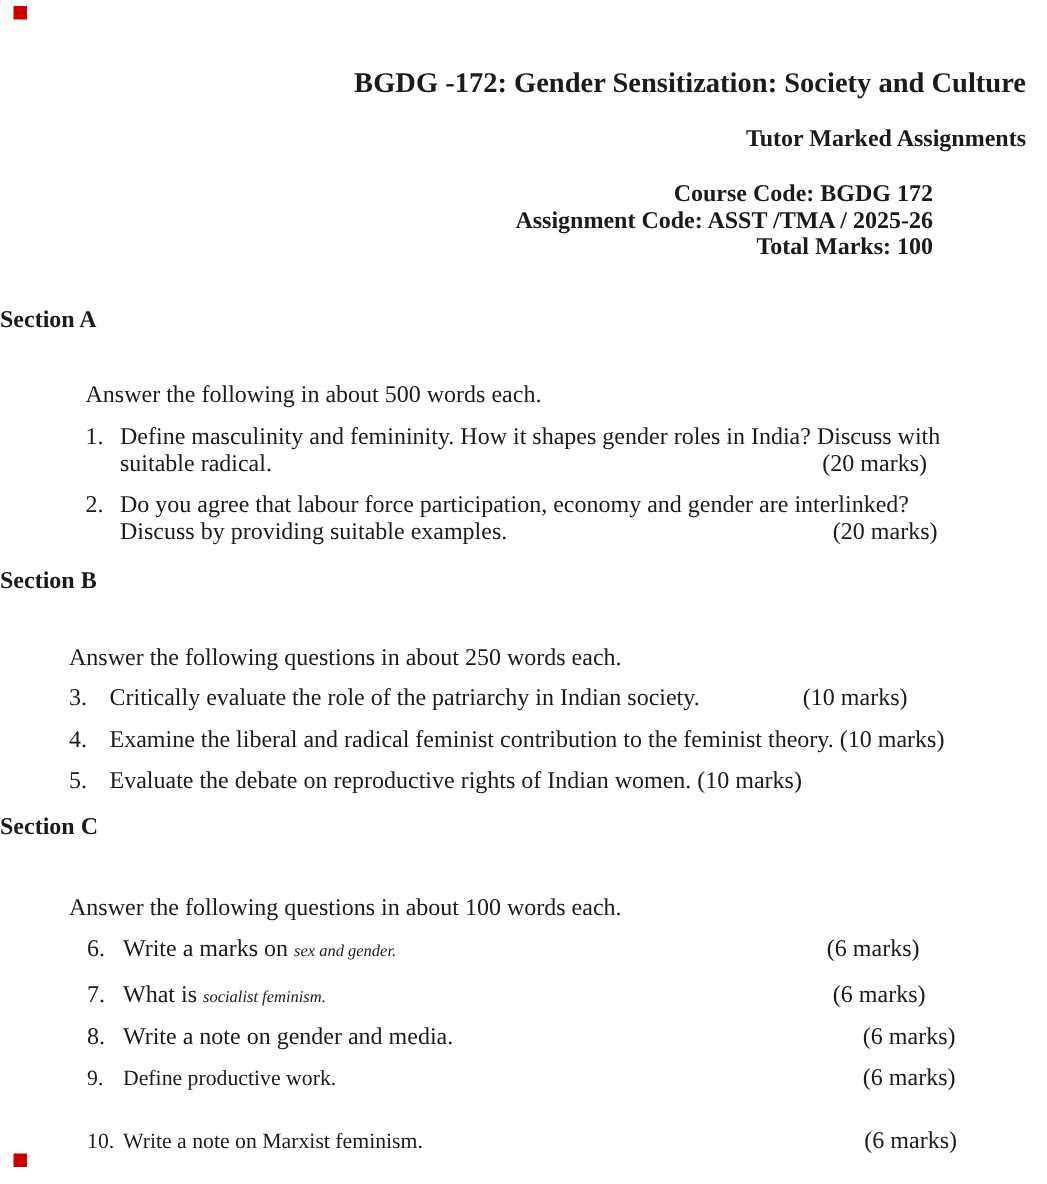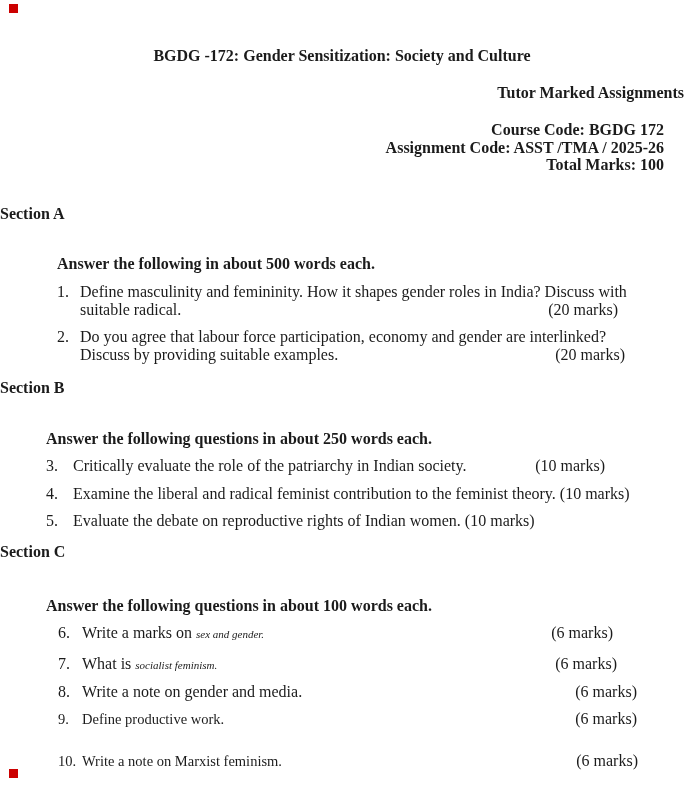--- a/index.html
+++ b/index.html
@@ -19,50 +19,50 @@
     width: 9px;
     height: 9px;
     background: #cc0000;
   }
   .corner-top { top: 4px; }
   .corner-bottom { top: 769px; }
 
   .title {
     margin: 0 14px 0 0;
     padding-top: 47px;
-    text-align: center;
+    text-align: right;
     font-weight: bold;
-    font-size: 16px;
+    font-size: 19px;
     line-height: 18px;
   }
   .subtitle {
     margin: 19px 14px 0 0;
     text-align: right;
     font-weight: bold;
     line-height: 18px;
   }
   .codes {
     margin-top: 19px;
-    padding-right: 34px;
+    padding-right: 76px;
     text-align: right;
     font-weight: bold;
     line-height: 17.5px;
   }
   .section-heading {
     text-align: left;
     font-weight: bold;
     margin-right: 36px;
     line-height: 18px;
   }
   .sec-a { margin-top: 31px; }
   .sec-b { margin-top: 14px; }
   .sec-c { margin-top: 13px; }
 
   .intro {
-    font-weight: bold;
+    font-weight: normal;
     line-height: 18px;
   }
   .intro-a { margin-left: 57px; margin-top: 32px; }
   .intro-b { margin-left: 46px; margin-top: 33px; }
   .intro-c { margin-left: 46px; margin-top: 36px; }
 
   .q {
     position: relative;
     line-height: 18.5px;
   }

